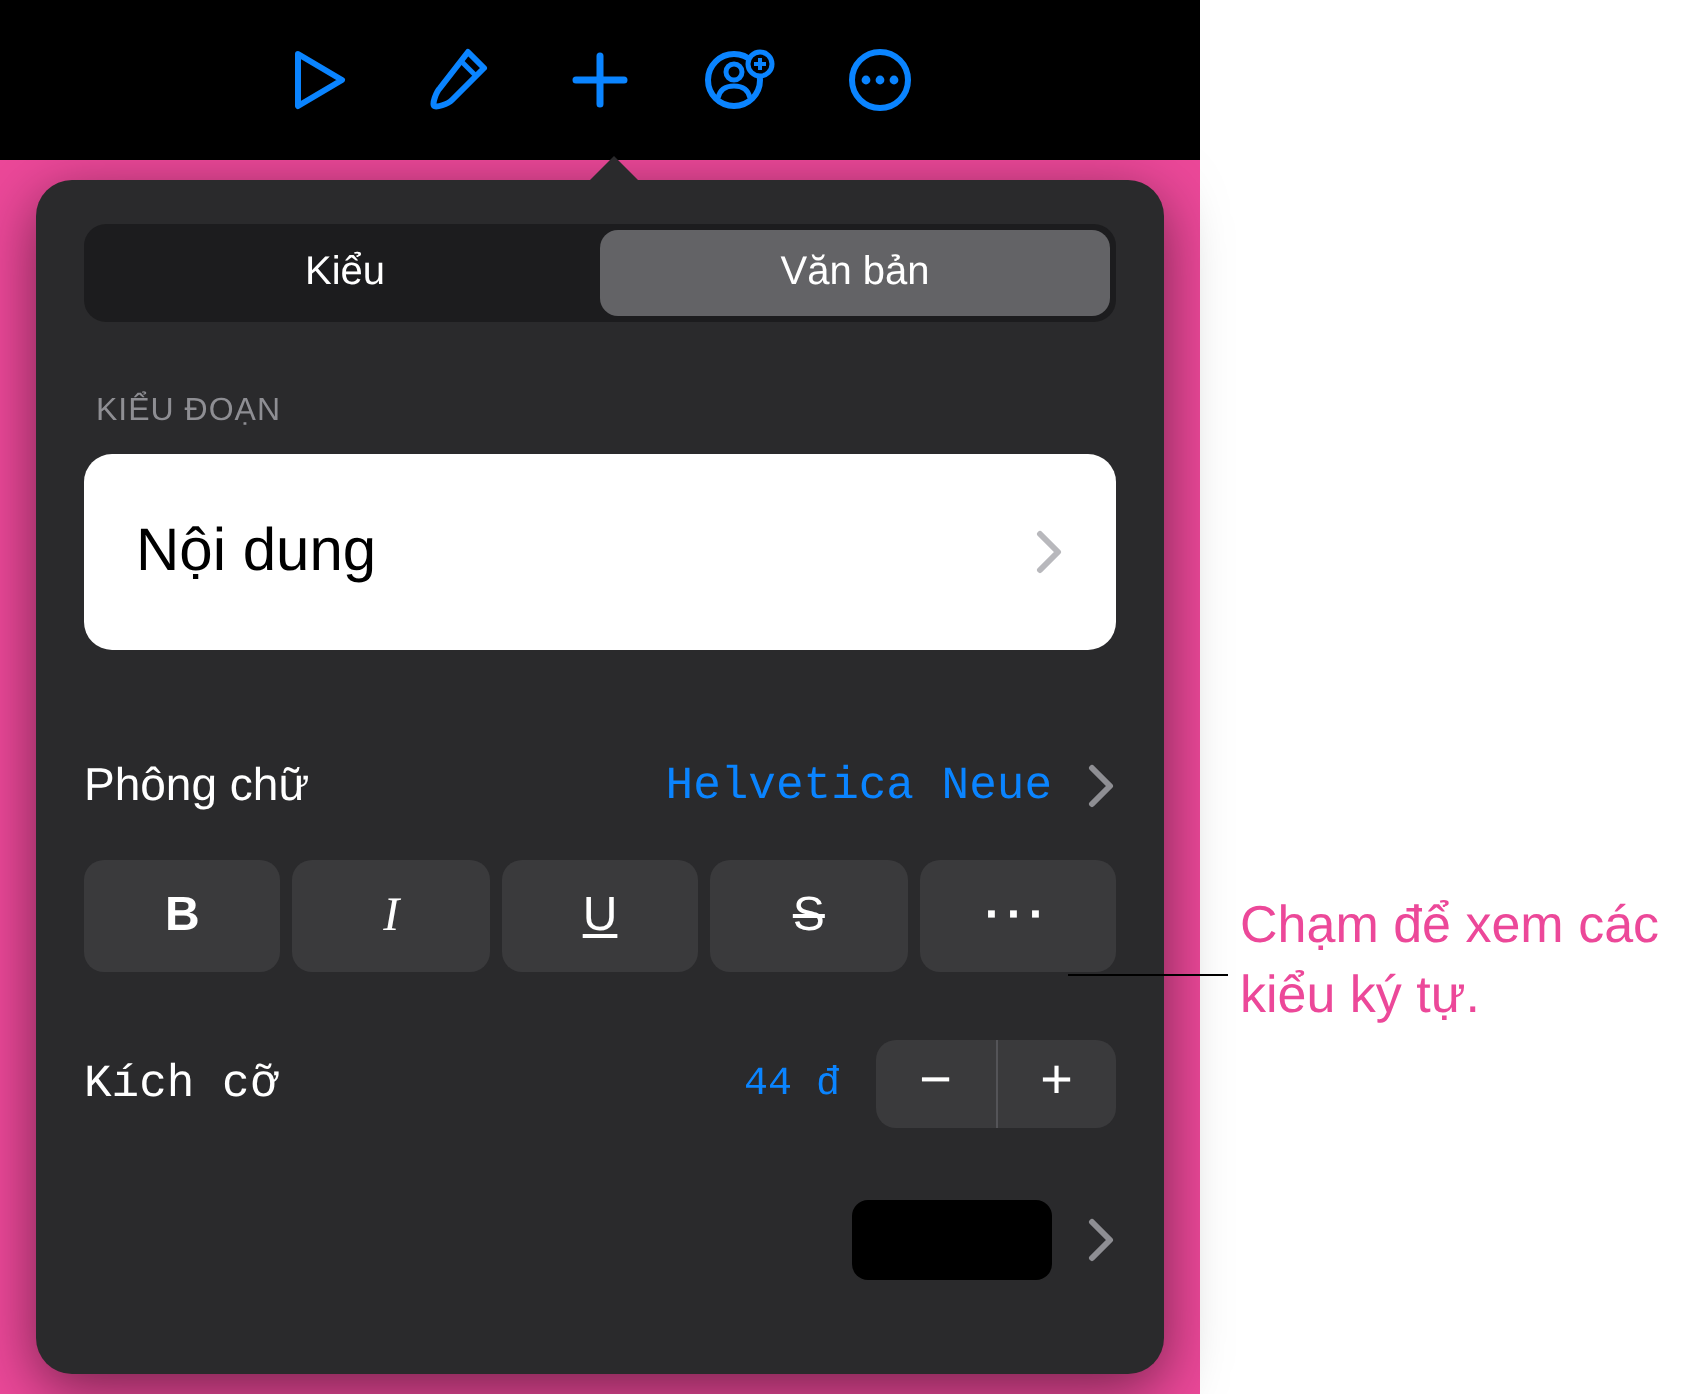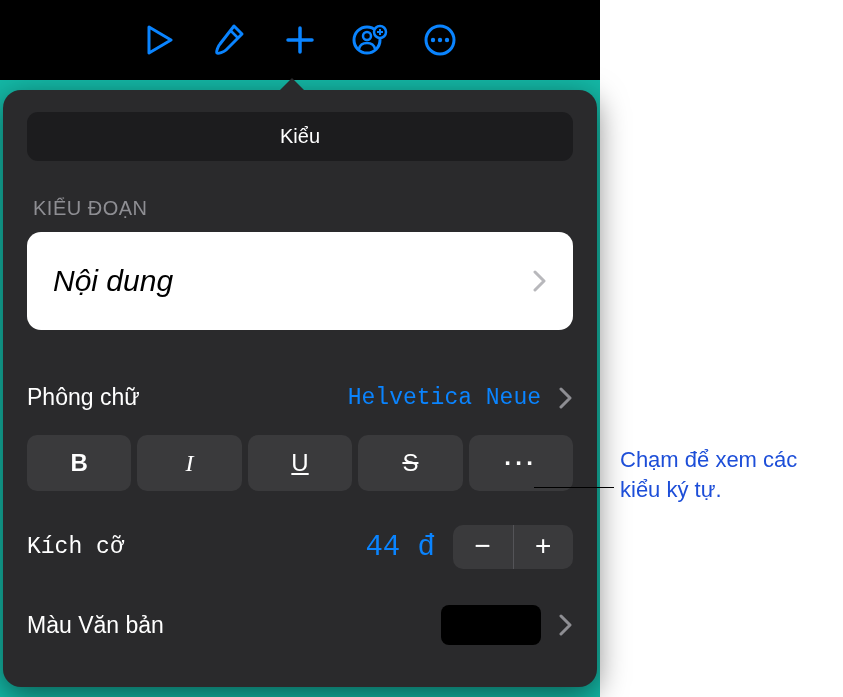--- a/index.html
+++ b/index.html
@@ -26,23 +26,23 @@
       padding: 0 125px;
     }
     .toolbar-btn {
       display: flex;
       align-items: center;
       justify-content: center;
       width: 48px; height: 48px;
       color: #0a84ff;
     }
     .doc-bg {
-      background: #14b8a6;
+      background: #ec4899;
       height: 617px;
-      padding: 10px 3px;
+      padding: 10px 18px;
     }
     .panel {
       background: #2a2a2c;
       border-radius: 18px;
       width: 100%;
       height: 100%;
       position: relative;
       display: flex;
       flex-direction: column;
       box-shadow: 0 8px 30px rgba(0,0,0,0.5);
@@ -68,38 +68,37 @@
       text-align: center;
       padding: 10px 0;
       border-radius: 9px;
       color: #fff;
       font-size: 20px;
       font-weight: 500;
     }
     .seg-item.active { background: #636366; }
     .section-label {
       color: #8e8e93;
-      font-size: 20px;
+      font-size: 16px;
       letter-spacing: 0.5px;
       margin: 18px 30px 12px;
     }
     .style-card {
       background: #fff;
       border-radius: 14px;
       margin: 0 24px;
       padding: 32px 26px;
       display: flex;
       align-items: center;
       justify-content: space-between;
     }
     .style-name {
       color: #000;
       font-size: 30px;
       font-weight: 400;
-      font-style: italic;
     }
     .chev-r {
       color: #c6c6c8;
       width: 14px; height: 22px;
     }
     .row {
       display: flex;
       align-items: center;
       margin: 0 24px;
       color: #fff;
@@ -118,21 +117,21 @@
       background: #3a3a3c;
       border-radius: 10px;
       height: 56px;
       display: flex;
       align-items: center;
       justify-content: center;
       color: #fff;
       font-size: 24px;
     }
     .size-row { margin-top: 28px; height: 56px; font-family: Liberation Mono, monospace; }
-    .size-val { color: #0a84ff; margin-right: 18px; font-size: 29px; }
+    .size-val { color: #0a84ff; margin-right: 18px; font-size: 20px; }
     .stepper {
       display: flex;
       background: #3a3a3c;
       border-radius: 10px;
       height: 44px;
       width: 120px;
     }
     .stepper div {
       flex: 1;
       display: flex;
@@ -158,23 +157,23 @@
     }
     .callout-line {
       position: absolute;
       left: -64px;
       top: 42px;
       width: 80px;
       height: 1px;
       background: #000;
     }
     .callout-text {
-      font-size: 22px;
+      font-size: 26px;
       line-height: 1.35;
-      color: #1d4ed8;
+      color: #ec4899;
       margin-left: 22px;
     }
   </style>
 </head>
 <body>
 
 <div class="device">
   <div class="toolbar">
     <div class="toolbar-btn">
       <svg width="26" height="30" viewBox="0 0 26 30">
@@ -210,20 +209,21 @@
       </svg>
     </div>
   </div>
 
   <div class="doc-bg">
     <div class="panel">
       <div class="panel-arrow"></div>
 
       <div class="seg">
         <div class="seg-item">Kiểu</div>
+        <div class="seg-item active">Văn bản</div>
       </div>
 
       <div class="section-label">KIỂU ĐOẠN</div>
 
       <div class="style-card">
         <span class="style-name">Nội dung</span>
         <svg class="chev-r" viewBox="0 0 14 22">
           <path d="M2 2 L11 11 L2 20" fill="none" stroke="#b8b8bc" stroke-width="3" stroke-linecap="round" stroke-linejoin="round"></path>
         </svg>
       </div>
@@ -249,21 +249,20 @@
         <span>Kích cỡ</span>
         <span class="spacer"></span>
         <span class="size-val">44 đ</span>
         <div class="stepper">
           <div>−</div>
           <div>+</div>
         </div>
       </div>
 
       <div class="row color-row">
-        <span>Màu Văn bản</span>
         <span class="spacer"></span>
         <div class="swatch"></div>
         <svg class="chev-r" viewBox="0 0 14 22">
           <path d="M2 2 L11 11 L2 20" fill="none" stroke="#8e8e93" stroke-width="3" stroke-linecap="round" stroke-linejoin="round"></path>
         </svg>
       </div>
 
     </div>
   </div>
 </div>

